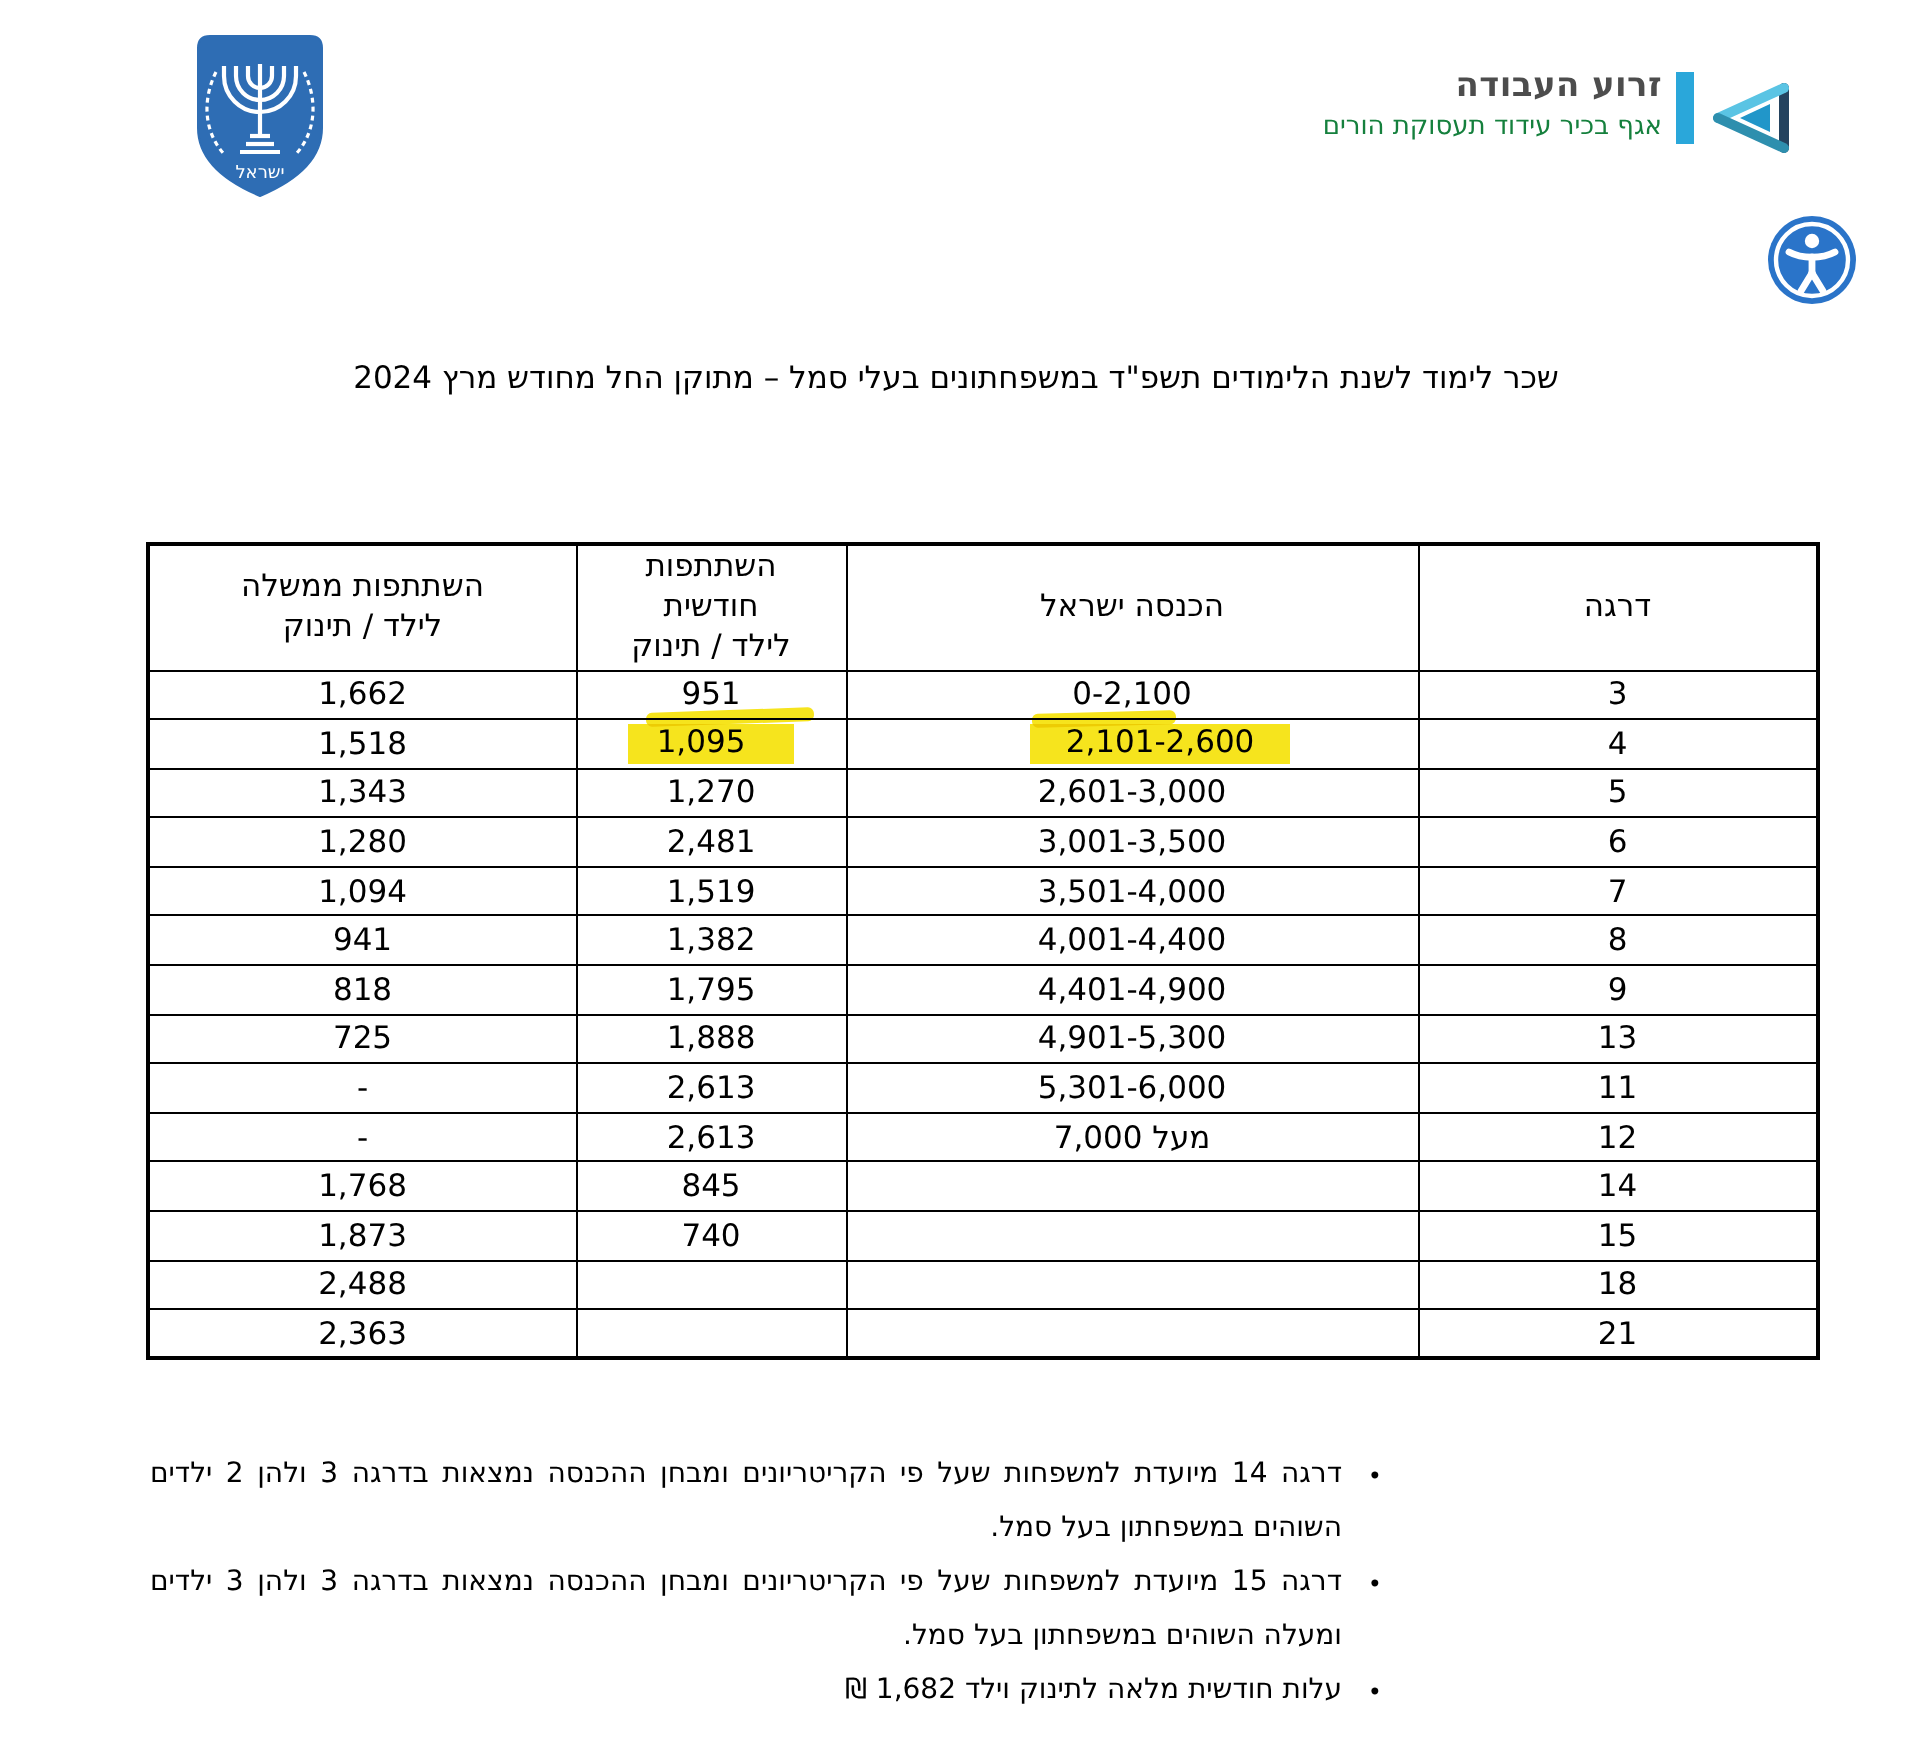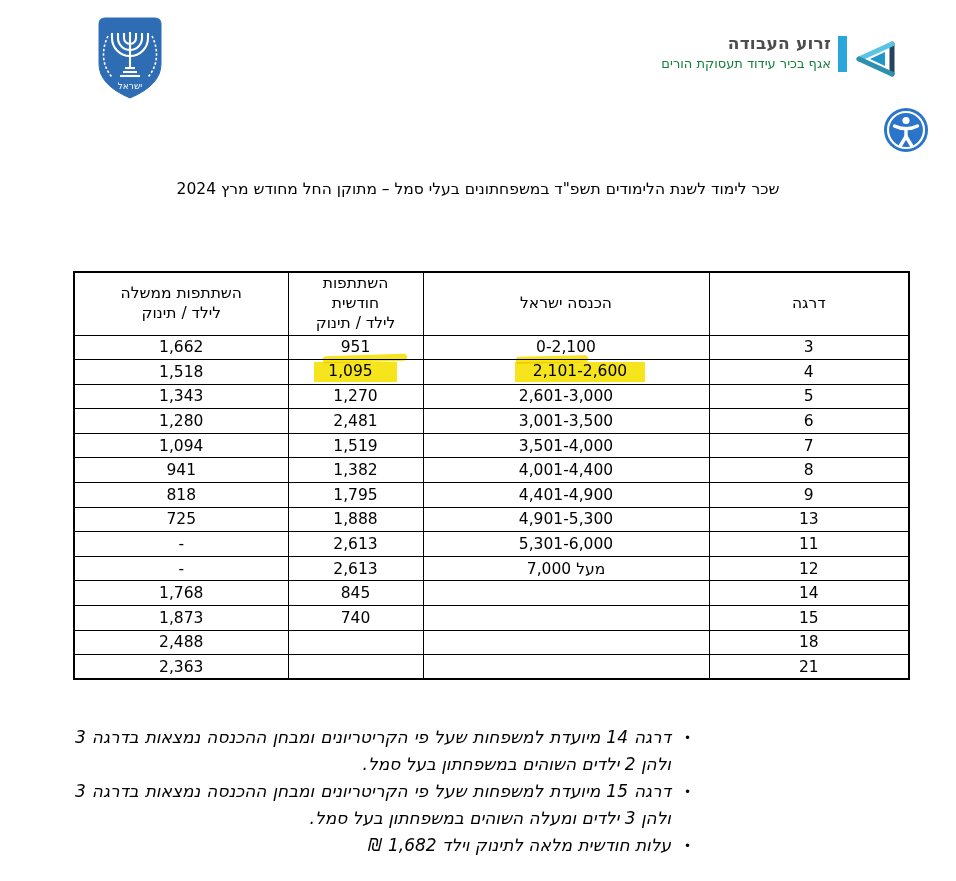--- a/index.html
+++ b/index.html
@@ -59,22 +59,22 @@
   .hl-parent { padding:0 24px 1px 14px; }
   .hl-parent::before { top:-7px; right:-10px; width:102%; transform:rotate(-2deg); }
   .hl-income { padding:0 18px 1px 18px;margin-left:28px; }
   .hl-income::before { top:-6px; left:1px; width:55%; transform:rotate(-1.5deg); }
 
   
   .notes { position:absolute; top:724px; left:75px; width:616px; direction:rtl; }
   .note-item { display:flex; }
   .note-bullet { flex:0 0 20px; font-size:12px; line-height:27px; padding-top:1px; }
   .note-text {
-    flex:1; font-size:17px; line-height:27px;
-    text-align:justify; text-align-last:right;font-style:italic;
+    flex:1; font-size:14px; line-height:27px;
+    text-align:justify; text-align-last:right;
   }
 </style>
 </head>
 <body>
 
 <div class="page">
 
   <div class="emblem">
     <svg viewBox="0 0 70 88" width="70" height="88">
       <path d="M10 4 H60 Q66 4 66 10 V50 Q66 71 35 84 Q4 71 4 50 V10 Q4 4 10 4 Z" fill="#2e6db4" stroke="#2e6db4"></path>

